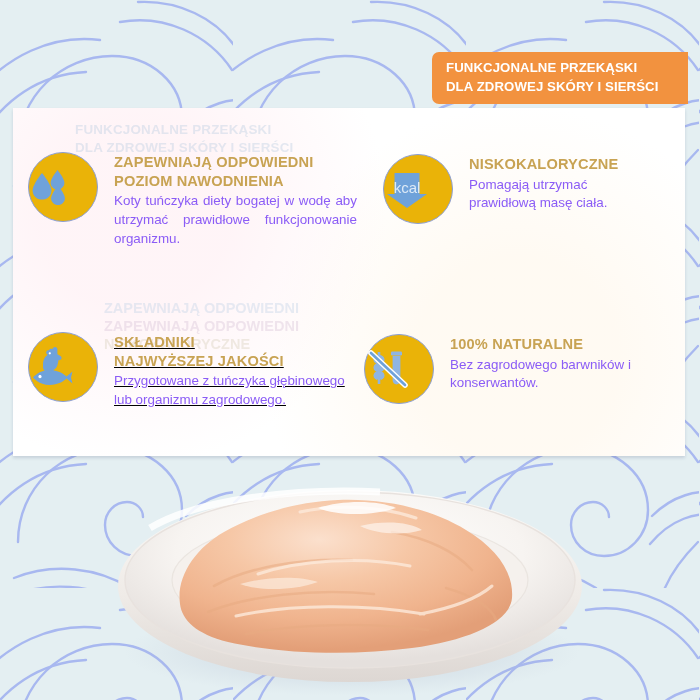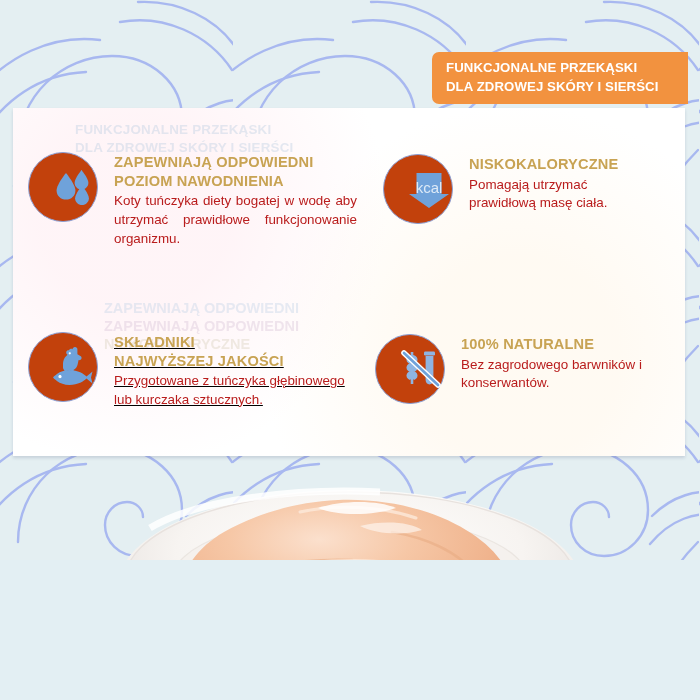--- a/index.html
+++ b/index.html
@@ -10,21 +10,21 @@
     width: 700px;
     height: 700px;
     font-family: "Liberation Sans", sans-serif;
     background: #e3eff3;
     overflow: hidden;
   }
 
   #stage {
     position: relative;
     width: 700px;
-    height: 560px;
+    height: 700px;
     overflow: hidden;
     background: #e4eff2;
   }
 
   
   #bg-pattern {
     position: absolute;
     inset: 0;
     width: 700px;
     height: 700px;
@@ -88,46 +88,46 @@
 
   
   .feature {
     position: absolute;
     display: flex;
     align-items: flex-start;
   }
   #feature-hydration { left: 28px;  top: 150px; width: 330px; }
   #feature-lowcal    { left: 383px; top: 152px; width: 290px; }
   #feature-quality   { left: 28px;  top: 330px; width: 350px; text-decoration: underline; }
-  #feature-natural   { left: 375px; top: 332px; width: 290px; }
+  #feature-natural   { left: 364px; top: 332px; width: 290px; }
 
   .icon-circle {
     flex: 0 0 auto;
     width: 68px;
     height: 68px;
     border-radius: 50%;
     border: 1.6px solid #8c9fd4;
-    background: #c2410c;
+    background: #eab308;
     display: flex;
     align-items: center;
-    justify-content: flex-end;
+    justify-content: flex-start;
     margin-top: 2px;
   }
   .feature-text { margin-left: 16px; padding-top: 3px; }
 
   .feature-title {
     color: #c8a353;
     font-size: 14.6px;
     font-weight: bold;
     line-height: 18.5px;
     letter-spacing: .15px;
     white-space: pre-line;
   }
   .feature-body {
-    color: #b91c1c;
+    color: #8b5cf6;
     font-size: 13.4px;
     line-height: 18.8px;
     margin-top: 2px;
     white-space: pre-line;
   }
   #feature-hydration .feature-body { text-align: justify; width: 243px; }
 
   
   #food-photo {
     position: absolute;
@@ -217,21 +217,21 @@
 
           <path d="M4 34.5 C4 34.5 10 27 20.5 27 C29 27 35 31 37.5 33.5 L43.5 28.5 L42 34.5 L43.5 40.5 L37.5 35.5 C35 38 29 42 20.5 42 C10 42 4 34.5 4 34.5 Z"></path>
           <path d="M11 32 C11.9 32 12.6 32.7 12.6 33.6 C12.6 34.5 11.9 35.2 11 35.2 C10.1 35.2 9.4 34.5 9.4 33.6 C9.4 32.7 10.1 32 11 32 Z" fill="#fdfeff"></path>
         </g>
       </svg>
     </div>
     <div class="feature-text">
       <div class="feature-title">SKŁADNIKI
 NAJWYŻSZEJ JAKOŚCI</div>
       <div class="feature-body">Przygotowane z tuńczyka głębinowego
-lub kurczaka sztucznych.</div>
+lub organizmu zagrodowego.</div>
     </div>
   </div>
 
   <div class="feature" id="feature-natural">
     <div class="icon-circle">
       <svg width="46" height="46" viewBox="0 0 46 46" aria-hidden="true">
         <g fill="#8fb5e2">
 
           <path d="M14 6 L14 38" stroke="#8fb5e2" stroke-width="2.6" fill="none"></path>
           <path d="M14 9 C11 9 8.5 11 8.5 13.8 C8.5 15.8 10 17.4 12 17.9 C13.3 16.8 14 15.3 14 13.6 Z"></path>

